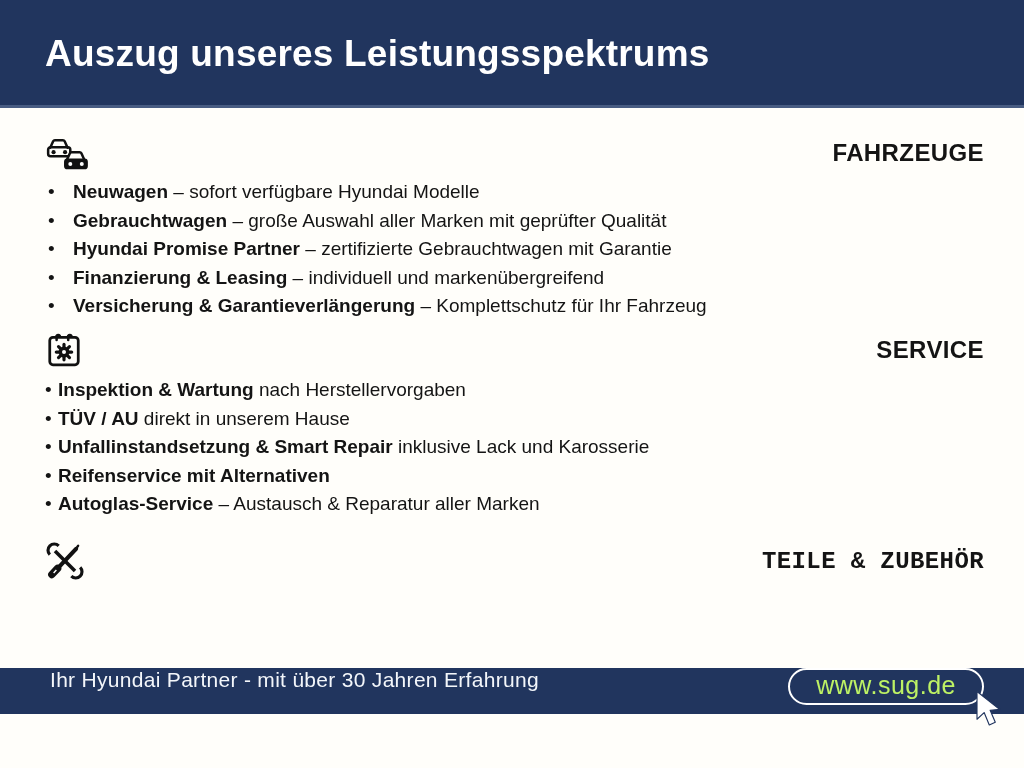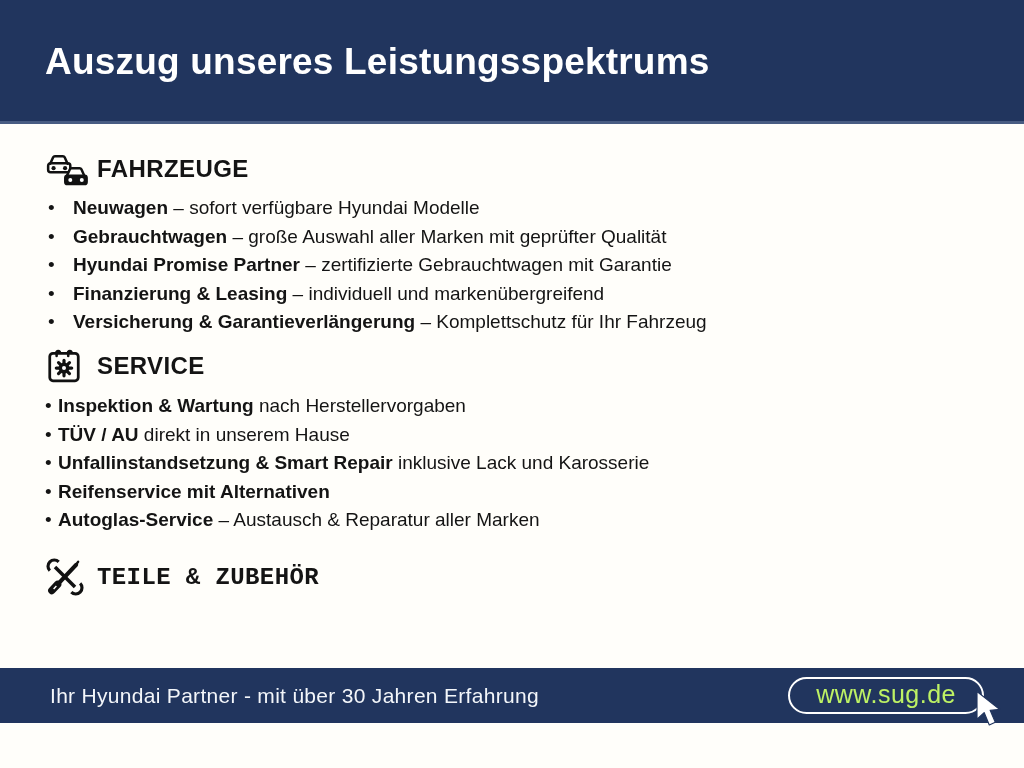--- a/index.html
+++ b/index.html
@@ -6,21 +6,21 @@
   html, body { width: 1024px; height: 768px; overflow: hidden; }
   body {
     font-family: "Liberation Sans", "DejaVu Sans", sans-serif;
     background: var(--bg, #FFFEFA);
     color: var(--text, #141414);
     position: relative;
   }
 
   
   .header {
-    height: 124px;
+    height: 108px;
     background: var(--navy, #21355E);
     display: flex;
     align-items: center;
     padding-left: 45px;
     box-shadow: inset 0 -3px 0 rgba(120,140,175,0.45);
   }
   .header h1 {
     color: #fff;
     font-size: 37px;
     font-weight: 800;
@@ -28,20 +28,21 @@
   }
 
   
   .content { padding: 0 40px 0 45px; }
 
   .section-heading {
     display: flex;
     align-items: center;
     margin-top: 27px;
     margin-bottom: 10px;
+    justify-content: space-between;
   }
   .section-heading .icon-box {
     width: 50px;
     display: flex;
     justify-content: flex-start;
     align-items: center;
   }
   .section-heading .title {
     font-size: 24px;
     font-weight: 800;
@@ -70,24 +71,24 @@
   
   ul.items.tight { margin-left: 0; }
   ul.items.tight li { padding-left: 13px; }
 
   #section-service .section-heading { margin-top: 14px; }
   #section-teile .section-heading { margin-top: 26px; font-family: Liberation Mono, monospace; }
 
   
   .footer-wrap { position: absolute; left: 0; top: 668px; width: 1024px; height: 100px; }
   .footer {
-    height: 55px;
+    height: 46px;
     background: var(--navy, #21355E);
     display: flex;
-    align-items: center;
+    align-items: flex-start;
     justify-content: space-between;
     padding: 0 40px 0 50px;
   }
   .footer .tagline {
     color: #f3f6fa;
     font-size: 21px;
     letter-spacing: 0.3px;
   }
   .website-pill {
     border: 2.5px solid #fff;

